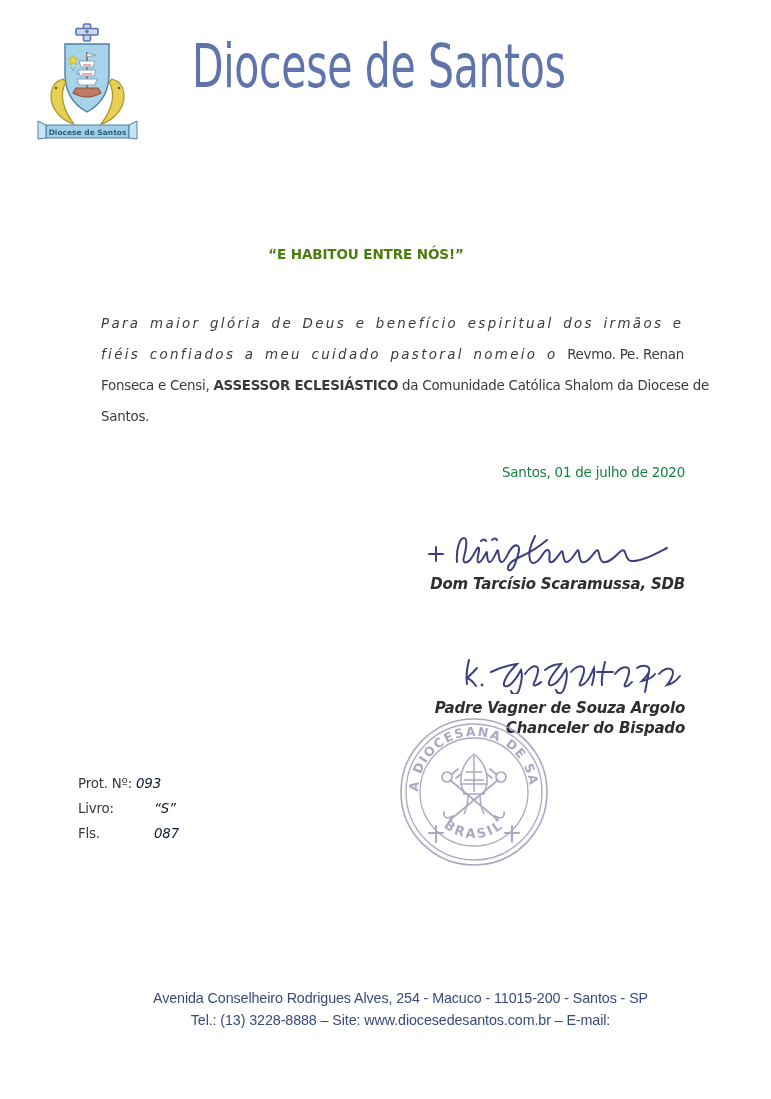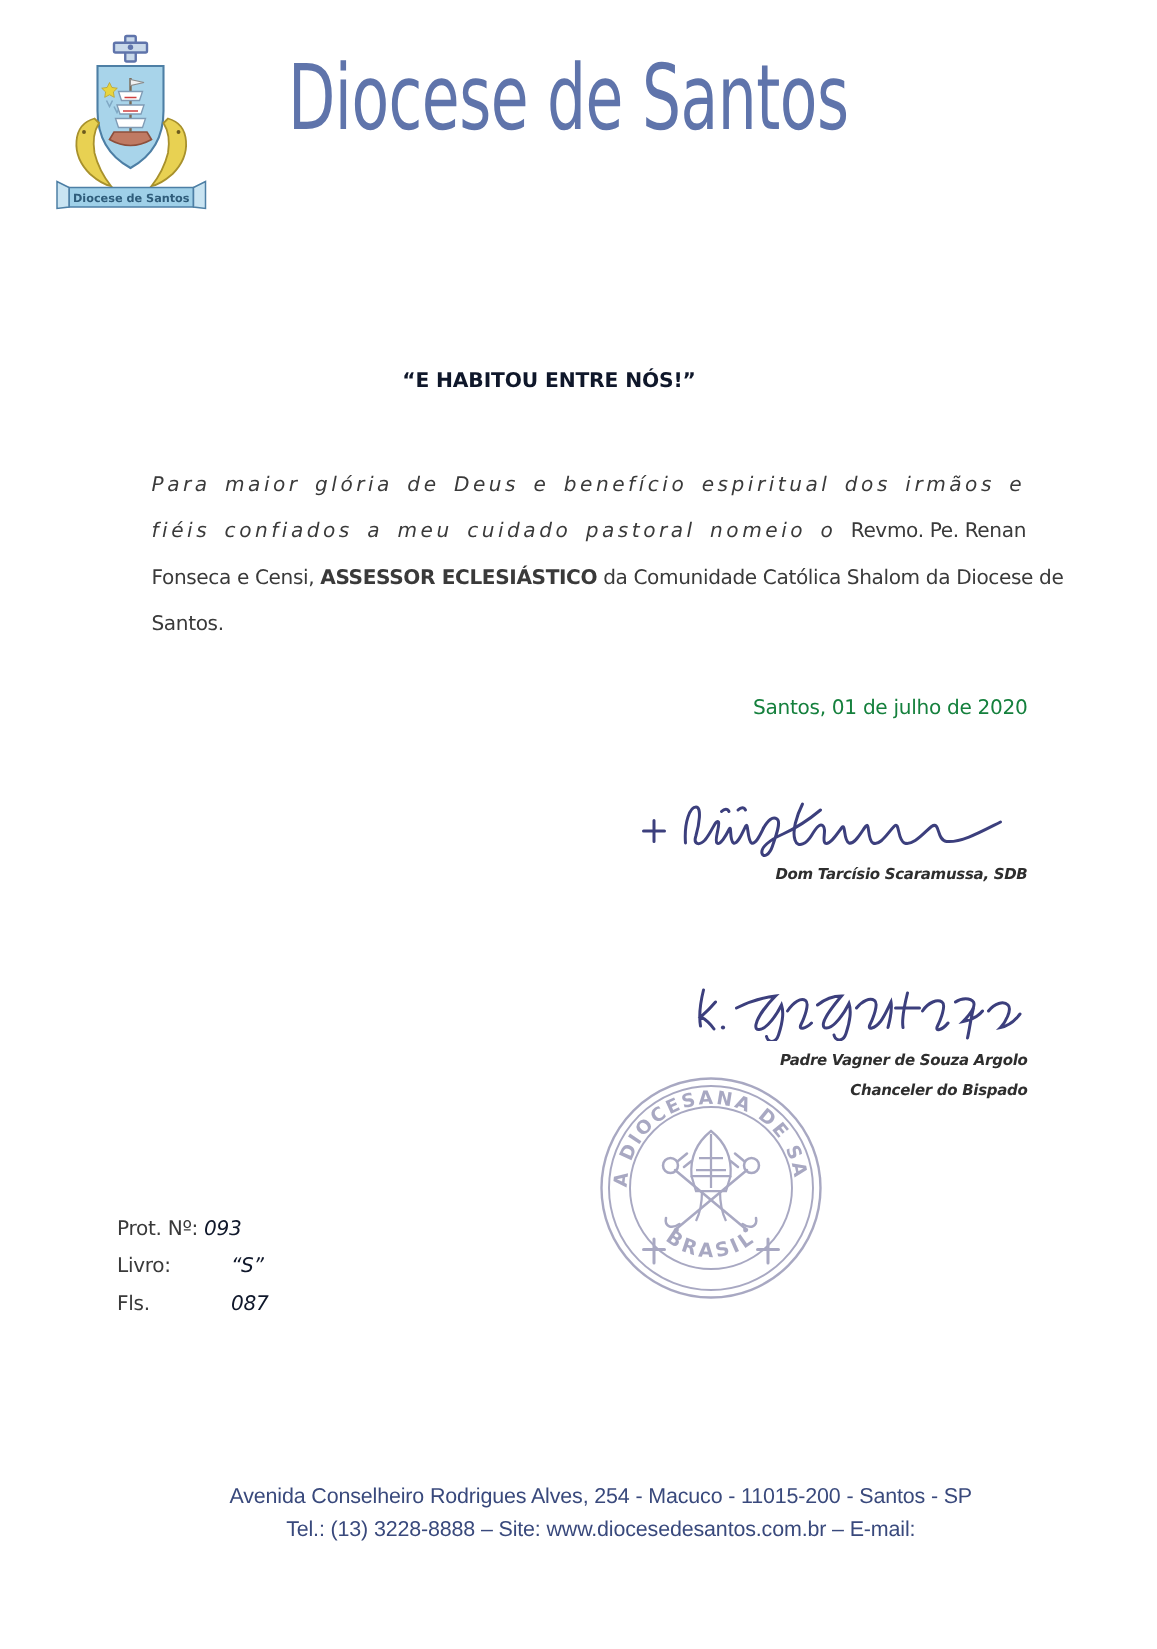--- a/index.html
+++ b/index.html
@@ -56,21 +56,21 @@
   
   .heading {
     position: absolute;
     left: 73px;
     top: 246px;
     width: 586px;
     text-align: center;
     font-family: "DejaVu Sans", sans-serif;
     font-size: 13.5px;
     font-weight: bold;
-    color: #0f172a;
+    color: #4d7c0f;
     letter-spacing: -0.1px;
   }
 
   .para {
     position: absolute;
     left: 73px;
     top: 308px;
     width: 612px;
     color: #3a3a3a;
     font-family: "DejaVu Sans", sans-serif;
@@ -122,42 +122,42 @@
   }
   .sig-block.first .sig-ink svg { right: -8px; }
   .sig-block.second .sig-ink svg { right: -4px; }
 
   .sig-name,
   .sig-role {
     text-align: right;
     font-family: "DejaVu Sans", sans-serif;
     font-weight: bold;
     font-style: italic;
-    font-size: 10px;
+    font-size: 15px;
     line-height: 20px;
     color: #2e2e2e;
     letter-spacing: -0.2px;
   }
 
   
   .seal {
     position: absolute;
     left: 398px;
     top: 716px;
     width: 152px;
     height: 152px;
     opacity: 0.85;
   }
   .seal svg { display: block; width: 152px; height: 152px; }
 
   
   .protocol {
     position: absolute;
     left: 78px;
-    top: 812px;
+    top: 776px;
     font-family: "DejaVu Sans", sans-serif;
     font-size: 13.4px;
     color: #3a3a3a;
     letter-spacing: -0.2px;
   }
   .protocol .prow {
     display: flex;
     align-items: baseline;
     height: 25px;
   }

